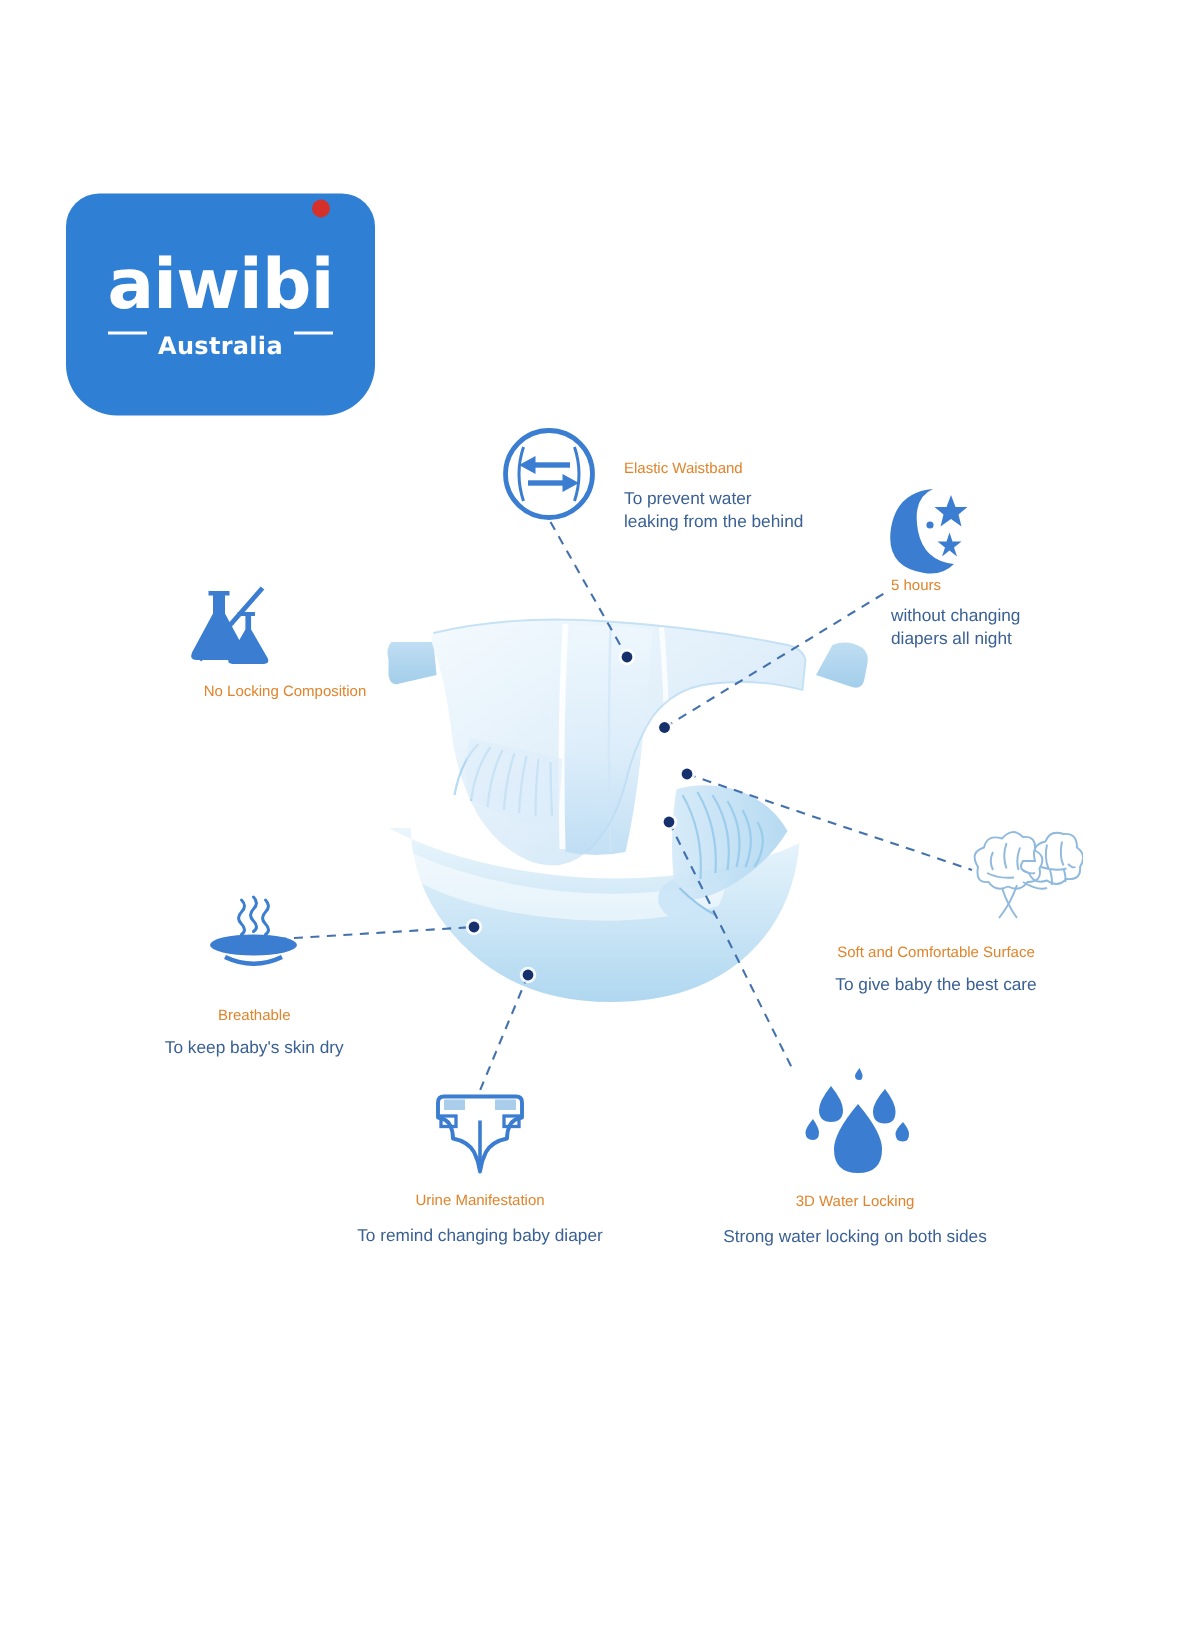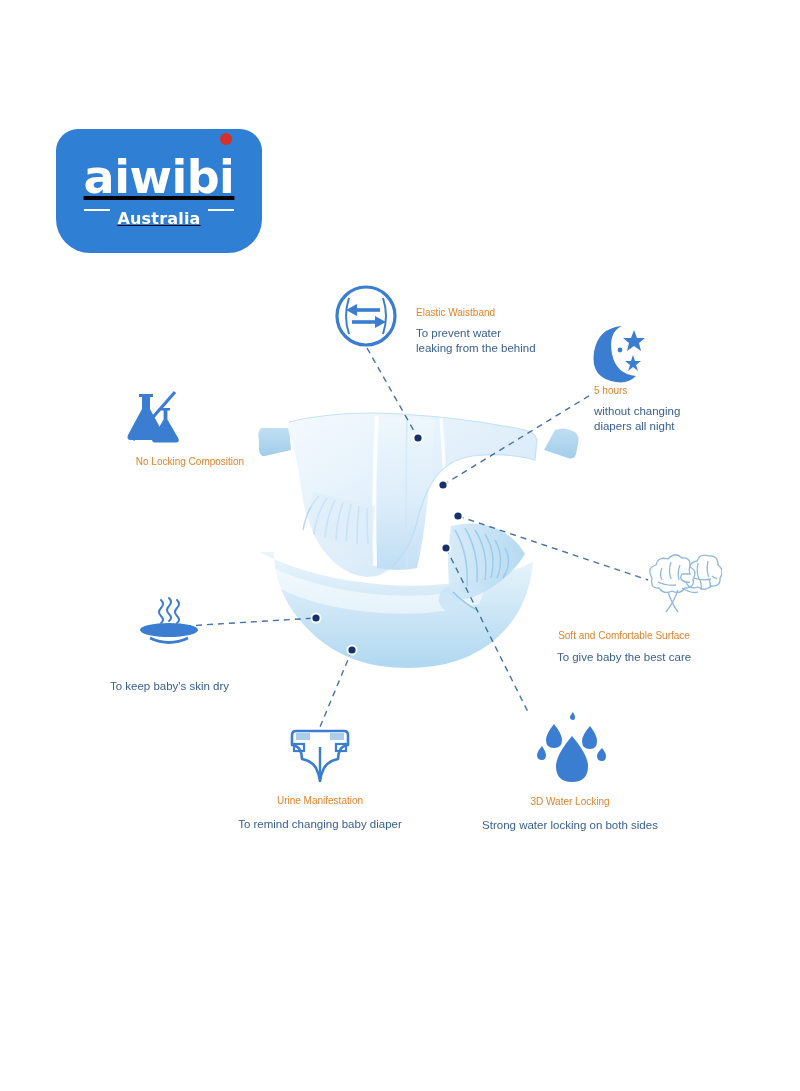--- a/index.html
+++ b/index.html
@@ -15,31 +15,30 @@
     position: relative;
     width: 800px;
     height: 1091px;
     background: #ffffff;
     overflow: hidden;
   }
 
   
   .logo-badge {
     position: absolute;
-    left: 56px;
+    left: 44px;
     top: 129px;
     width: 206px;
-    height: 124px;
+    height: 148px;
     background: #2f7fd4;
     border-radius: 22px 22px 34px 34px;
     display: flex;
     flex-direction: column;
     align-items: center;
     justify-content: center;
-    text-decoration: underline;
   }
   .logo-wordmark {
     position: relative;
     font-size: 46px;
     font-weight: bold;
     color: #ffffff;
     letter-spacing: -0.5px;
     line-height: 1;
     font-family: "DejaVu Sans", sans-serif;
   }
@@ -307,20 +306,21 @@
         <g fill="none" stroke="#3a7dd1" stroke-width="2" stroke-linecap="round">
           <path d="M27 4 q4 4 0 8 q-4 4 0 8 q4 4 0 7"></path>
           <path d="M35 2 q4 4 0 8 q-4 4 0 8 q4 4 0 7"></path>
           <path d="M43 4 q4 4 0 8 q-4 4 0 8 q4 4 0 7"></path>
         </g>
         <ellipse cx="35" cy="34" rx="29" ry="7" fill="#3a7dd1"></ellipse>
         <path d="M16 42 q19 9 38 0" fill="none" stroke="#3a7dd1" stroke-width="3"></path>
       </svg>
     </div>
     <div style="position:absolute; left:0; top:76px; width:215px;" class="f-center">
+      <div class="feature-title">Breathable</div>
       <div class="feature-desc" style="margin-top:7px;">To keep baby's skin dry</div>
     </div>
   </div>
 
   <div class="feature" style="left:200px; top:727px; width:240px;">
     <div class="icon-box" style="left:85px; top:0;">
       <svg width="70" height="56" viewBox="0 0 70 56">
         <path d="M7 8 q0 -4 4 -4 h48 q4 0 4 4 v10 q-6 1 -8 5 q-2 4 -2 9 q-10 2 -14 9 q-3 6 -4 13 q-1 -7 -4 -13 q-4 -7 -14 -9 q0 -5 -2 -9 q-2 -4 -8 -5 z" fill="none" stroke="#3a7dd1" stroke-width="2.6" stroke-linejoin="round"></path>
         <rect x="11" y="6" width="14" height="7" fill="#a9cdeb"></rect>
         <rect x="45" y="6" width="14" height="7" fill="#a9cdeb"></rect>

